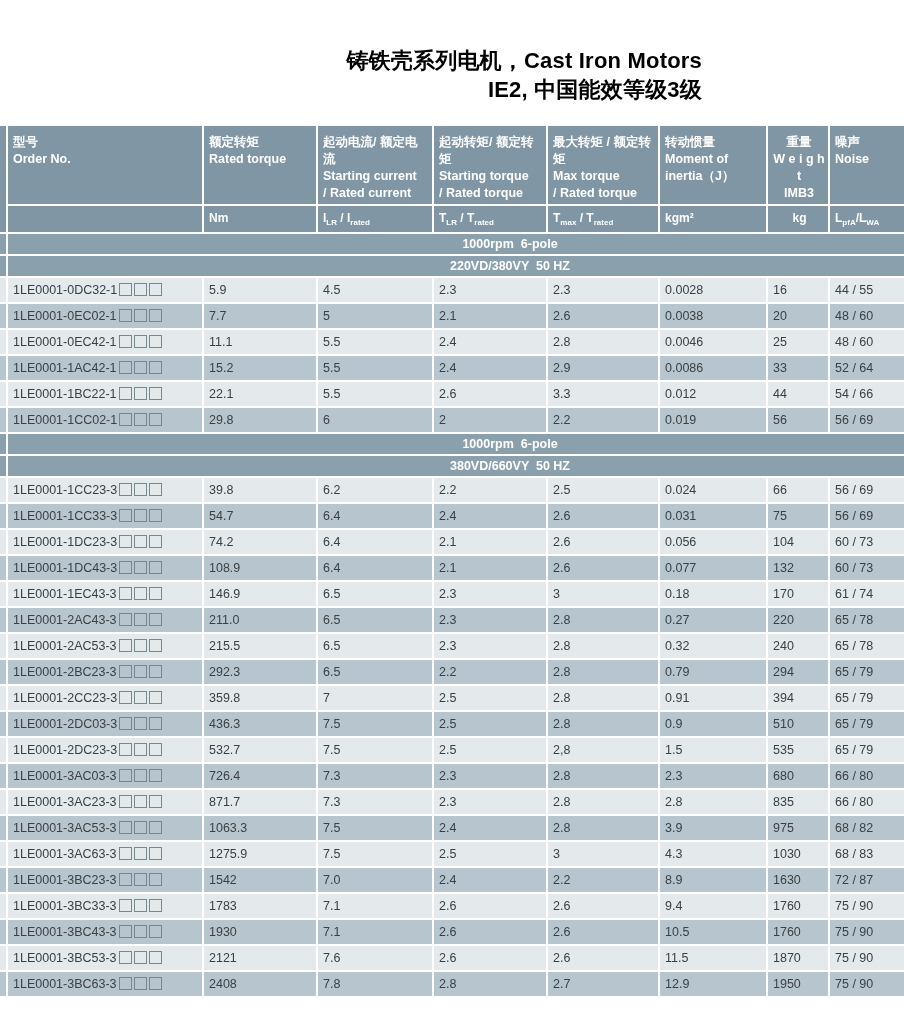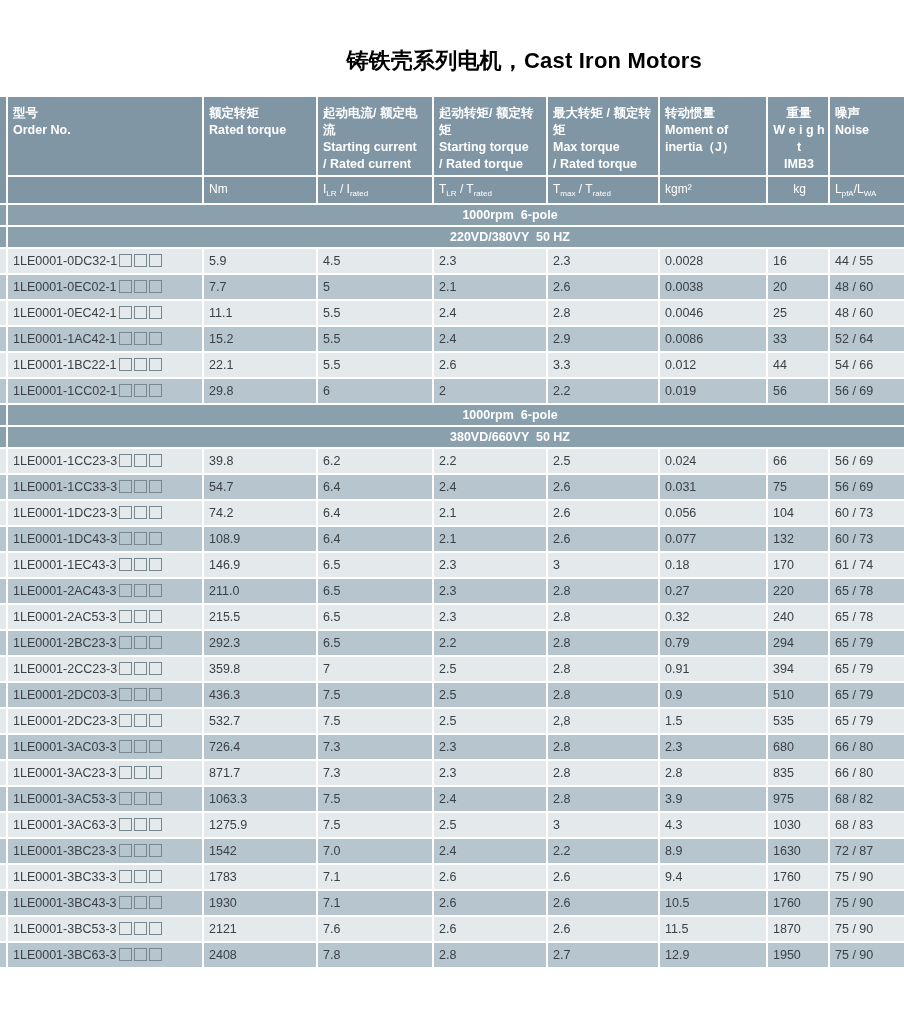--- a/index.html
+++ b/index.html
@@ -50,21 +50,21 @@
     height: 80px;
     font-size: 12.5px;
     font-weight: 700;
     line-height: 17px;
     padding: 8px 3px 0 5px;
     white-space: pre-line;
   }
   td.unit-cell {
     height: 28px;
     font-size: 12px;
-    font-weight: 400;
+    font-weight: 700;
     vertical-align: middle;
     padding: 0 2px 2px 5px;
   }
   th.center, td.center { text-align: center; }
   sub { font-size: 8px; line-height: 0; letter-spacing: 0; }
 
   
   td.band {
     background: var(--band_bg, #8ba0ad);
     color: #ffffff;
@@ -103,20 +103,21 @@
     vertical-align: -2px;
   }
 </style>
 </head>
 <body>
 
 <div class="page">
 
   <div class="title-block">
     <div class="tline">铸铁壳系列电机，Cast Iron Motors</div>
+    <div class="tline">IE2, 中国能效等级3级</div>
   </div>
 
   <table class="spec-table">
     <colgroup>
       <col style="width:8px">
       <col style="width:196px">
       <col style="width:114px">
       <col style="width:116px">
       <col style="width:114px">
       <col style="width:112px">

